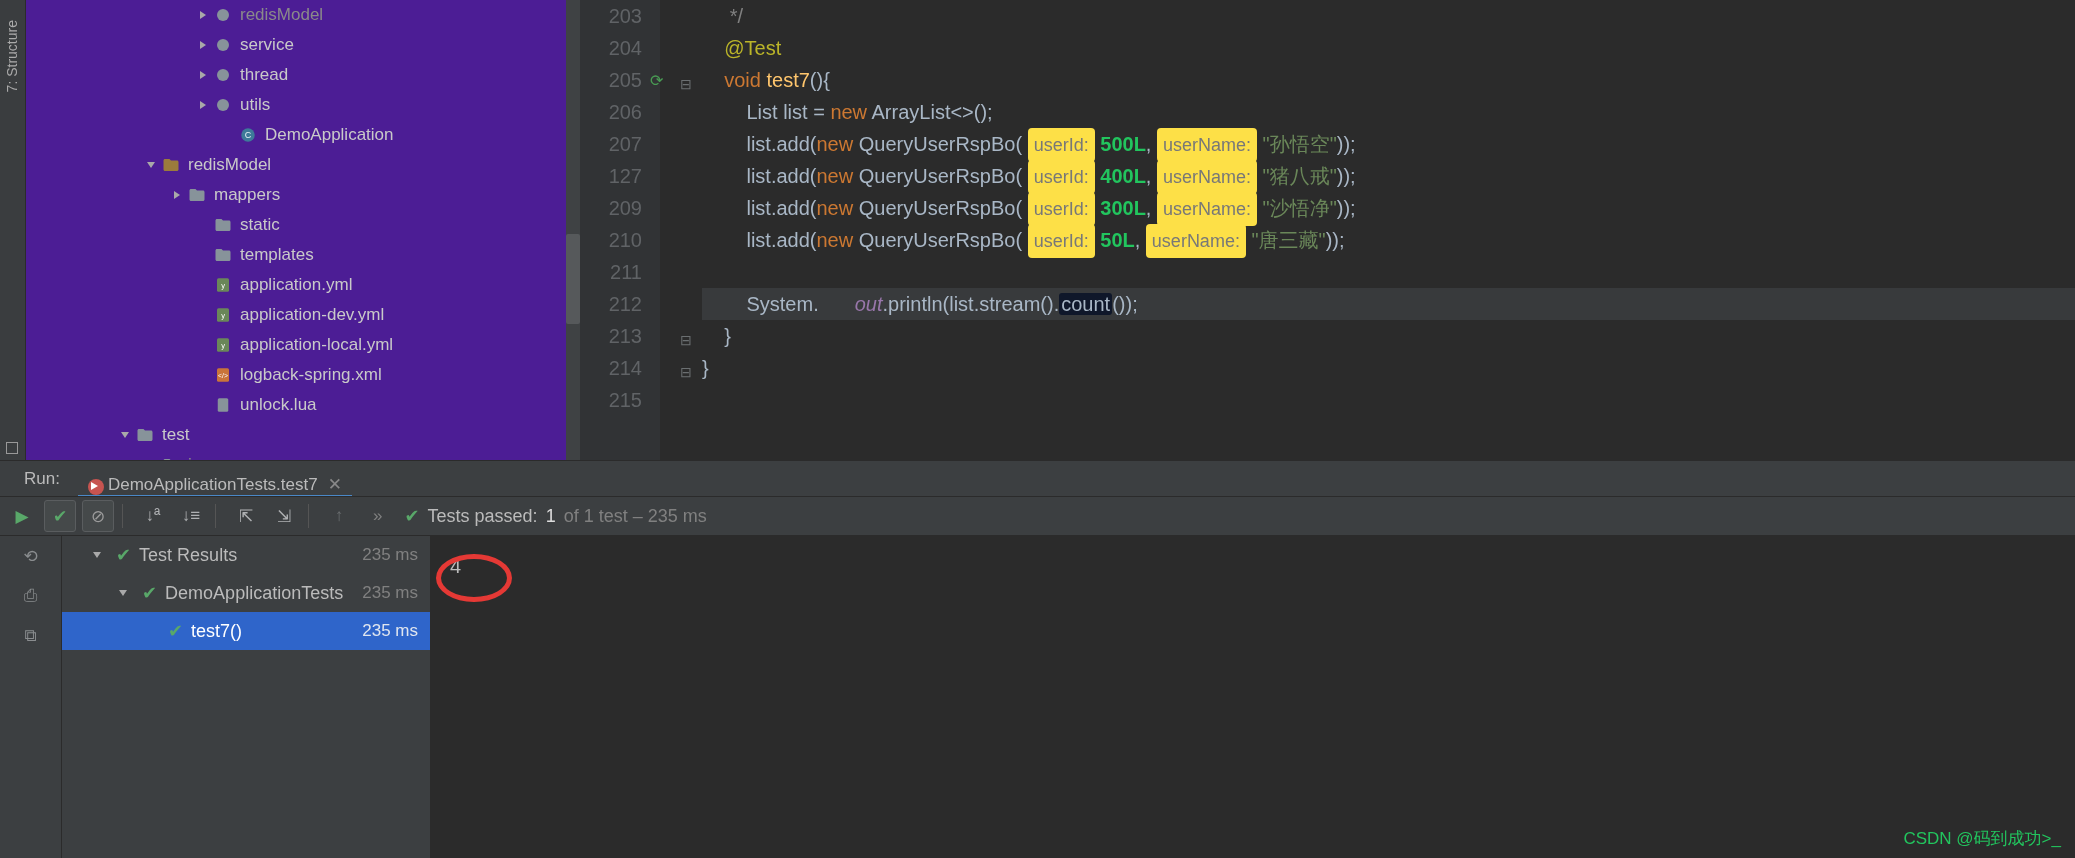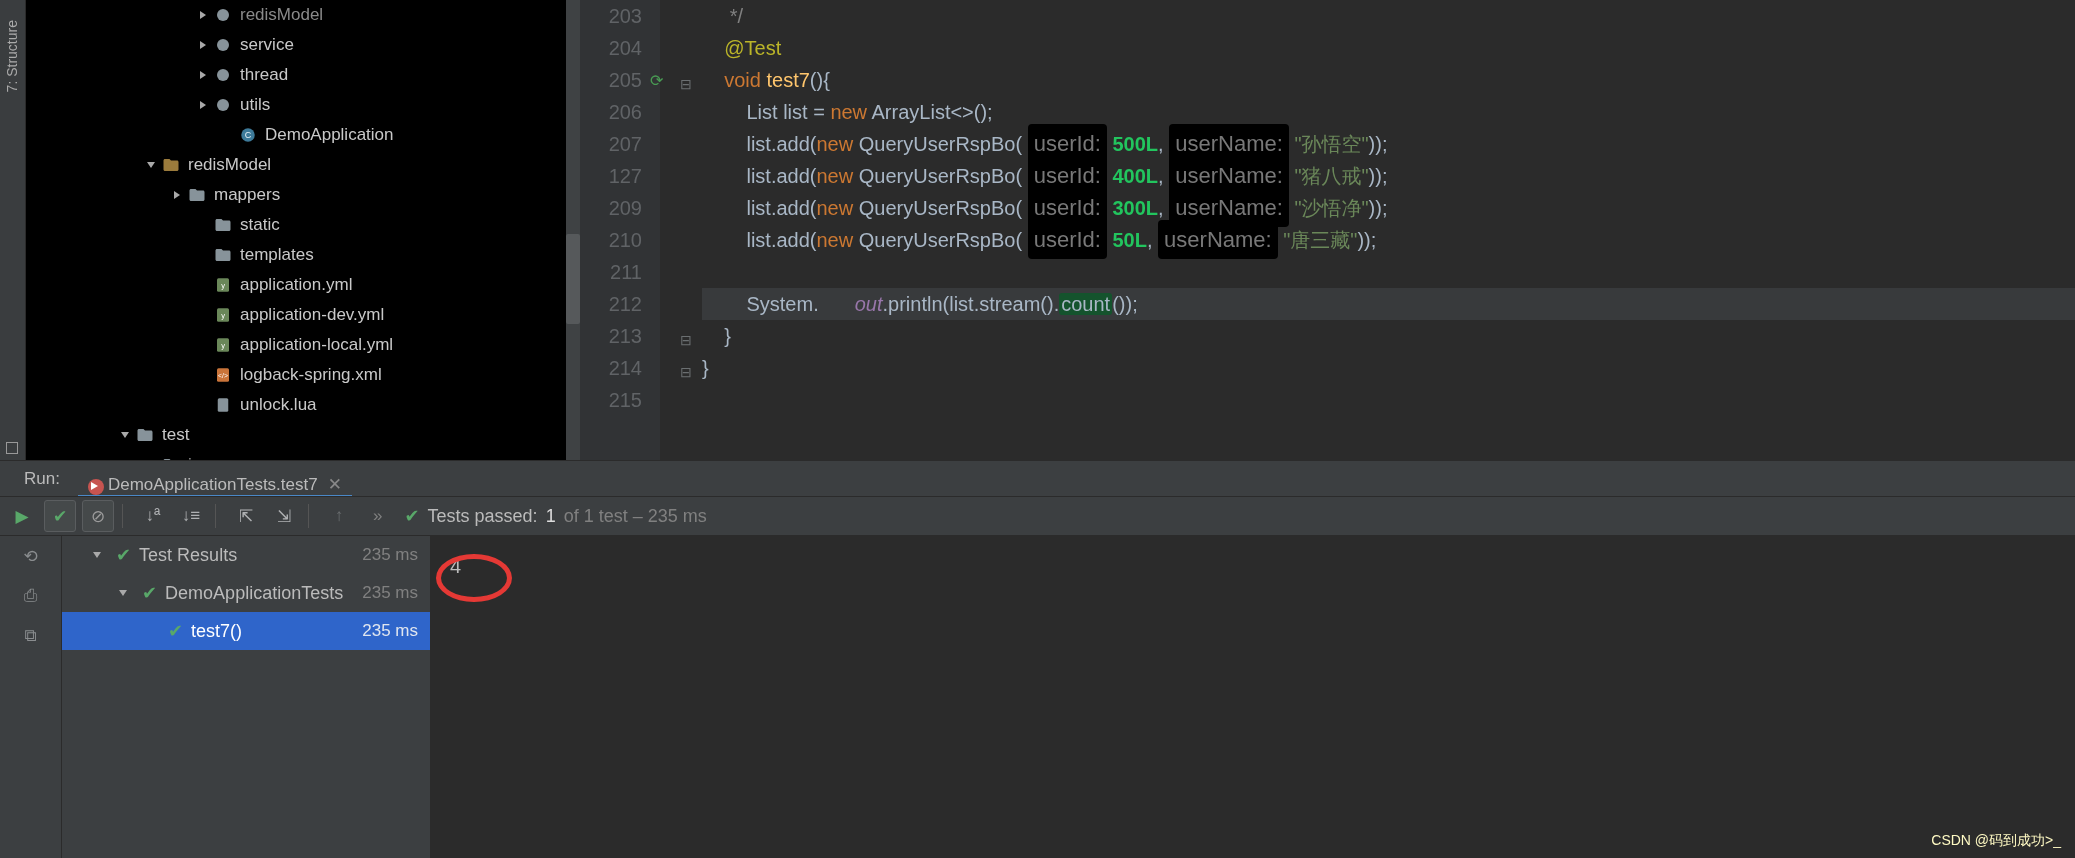--- a/index.html
+++ b/index.html
@@ -4,21 +4,21 @@
 <style>
   * { margin:0; padding:0; box-sizing:border-box; font-family:"Segoe UI","Helvetica Neue",Arial,sans-serif; }
   body { background:#3c3f41; color:#bbbbbb; font-size:17px; overflow:hidden; width:2075px; height:858px; position:relative; }
 
   
   .rail { position:absolute; left:0; top:0; width:26px; height:460px; background:#3a3d3f; border-right:1px solid #2b2b2b; }
   .rail-label { writing-mode:vertical-rl; transform:rotate(180deg); font-size:14px; color:#aaa; position:absolute; top:20px; left:4px; white-space:nowrap; }
   .rail-square { position:absolute; bottom:6px; left:6px; width:12px; height:12px; border:1px solid #999; }
 
   
-  .project { position:absolute; left:26px; top:0; width:554px; height:460px; background:#000000; overflow:hidden;text-align:right; }
+  .project { position:absolute; left:26px; top:0; width:554px; height:460px; background:#4c1d95; overflow:hidden;text-align:right; }
   .proj-scroll-track { position:absolute; right:0; top:0; width:14px; height:100%; background:#3f4244; }
   .proj-scroll-thumb { position:absolute; right:0; top:234px; width:14px; height:90px; background:#56595b; border-radius:2px; }
   .tree { padding-top:0; }
   .tree-row { display:flex; align-items:center; height:30px; white-space:nowrap; color:#C9C9C9; cursor:default; }
   .tree-row.lower { color:#8a8a8a; }
   .arrow { width:14px; height:14px; margin-right:4px; display:inline-flex; align-items:center; justify-content:center; }
   .arrow svg { width:10px; height:10px; fill:#a9a9a9; }
   .spacer { display:inline-block; }
   .ticon { width:18px; height:18px; margin-right:8px; display:inline-flex; align-items:center; justify-content:center; }
 
@@ -27,29 +27,29 @@
   .gutter { width:80px; background:#313335; text-align:right; padding-right:18px; color:#606366; font:20px/32px "JetBrains Mono",Consolas,monospace; position:relative; }
   .gutter-line { height:32px; }
   .gut-extra { position:absolute; left:76px; top:0; width:40px; height:100%; }
   .run-gutter { position:absolute; left:-6px; top:65px; color:#499c54; font-size:16px; }
   .fold { position:absolute; color:#6b6f71; font-size:14px; }
   .green-seg { position:absolute; left:652px; width:5px; background:#4e7a3a; }
 
   .code { flex:1; font:20px/32px "JetBrains Mono",Consolas,monospace; white-space:pre; color:#a9b7c6; padding-left:42px; position:relative; }
   .code .row { height:32px; }
   .hl-caret { background:rgba(60,63,65,0.8); }
-  .hl-count { background:#14532d; border-radius:3px; padding:0 2px; }
+  .hl-count { background:#0f172a; border-radius:3px; padding:0 2px; }
 
   .tok-anno   { color:#bbb529; }
   .tok-kw     { color:#cc7832; }
   .tok-method { color:#ffc66d; }
   .tok-num    { color:#22c55e;font-weight:bold; }
   .tok-str    { color:#6a8759; }
   .tok-static { color:#9876aa; font-style:italic;margin-left:36px; }
-  .hint       { background:#000000; color:#787878; border-radius:4px; padding:7px 6px; font-size:22px; }
+  .hint       { background:#fde047; color:#787878; border-radius:4px; padding:7px 6px; font-size:18px; }
 
   
   .runbar { position:absolute; left:0; top:460px; right:0; height:36px; background:#3c3f41; border-top:1px solid #2b2b2b; display:flex; align-items:center; }
   .runbar .lbl { color:#bbb; margin-left:24px; margin-right:18px; font-size:17px; }
   .tab { display:flex; align-items:flex-end; padding:0 10px; height:36px; border-bottom:2px solid #4a88c7; }
   .tab .dot { width:16px; height:16px; border-radius:50%; background:#c75450; margin-right:4px; position:relative; }
   .tab .dot::after{content:"";position:absolute;left:3px;top:3px;width:0;height:0;border-left:7px solid #fff;border-top:4px solid transparent;border-bottom:4px solid transparent;}
   .tab .close { margin-left:10px; color:#888; }
 
   .toolbar { position:absolute; left:0; top:496px; right:0; height:40px; background:#3c3f41; display:flex; align-items:center; border-top:1px solid #2b2b2b; border-bottom:1px solid #2b2b2b; }
@@ -65,21 +65,21 @@
   .res-left-rail { width:62px; background:#3c3f41; border-right:1px solid #2b2b2b; }
   .res-rail-btn { height:40px; display:flex; align-items:center; justify-content:center; color:#8a8d8f; }
   .res-tree { width:368px; background:#3c3f41; position:relative; }
   .res-row { display:flex; align-items:center; height:38px; padding-left:10px; font-size:18px; }
   .res-row .dur { margin-left:auto; margin-right:12px; color:#808080; font-size:17px; }
   .res-row.sel { background:#2f65ca; color:#fff; }
   .res-row.sel .dur { color:#e0e6ef; }
   .res-output { flex:1; background:#2b2b2b; color:#bbbbbb; font:20px/32px "JetBrains Mono",Consolas,monospace; padding:14px 20px; position:relative; }
   .red-circle { position:absolute; left:-14px; top:4px; width:76px; height:48px; border:5px solid #e53935; border-radius:50%; }
 
-  .watermark { position:absolute; right:14px; bottom:8px; color:#fef9c3; font-size:14px; }
+  .watermark { position:absolute; right:14px; bottom:8px; color:#22c55e; font-size:17px; }
 </style>
 </head>
 <body>
 
 <div class="rail">
   <span class="rail-label">7: Structure</span>
   <span class="rail-square"></span>
 </div>
 
 <div class="project">

